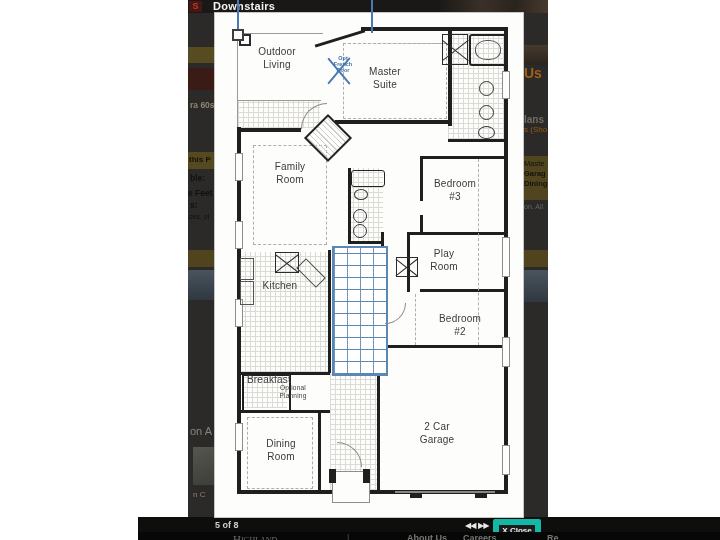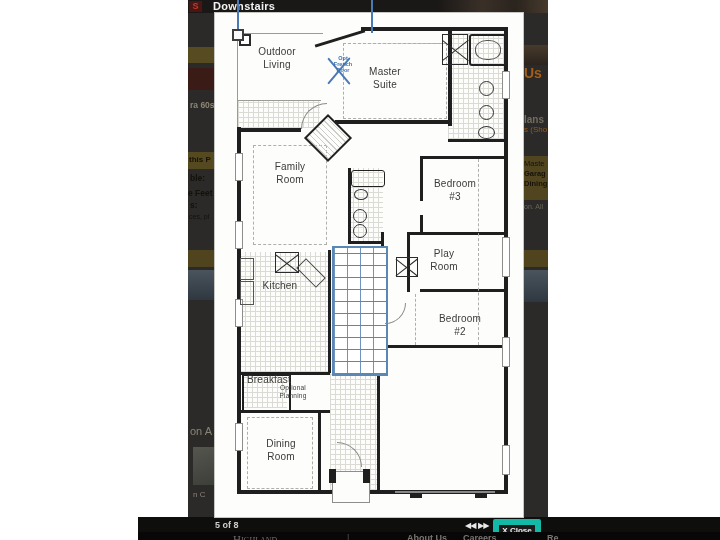--- a/index.html
+++ b/index.html
@@ -222,20 +222,22 @@
   <div class="rl" style="left:189px;top:234px;width:80px;">Play
 Room</div>
   <div class="rl" style="left:25px;top:266px;width:80px;">Kitchen</div>
   <div class="rl" style="left:205px;top:299px;width:80px;">Bedroom
 #2</div>
   <div class="rl" style="left:14px;top:324px;width:80px;margin-top:36px;">Breakfast</div>
   <div class="rl" style="left:48px;top:371px;width:60px;font-size:6.5px;line-height:8px;">Optional
 Planning</div>
   <div class="rl" style="left:26px;top:424px;width:80px;">Dining
 Room</div>
+  <div class="rl" style="left:182px;top:407px;width:80px;">2 Car
+Garage</div>
 
   <div class="annx" style="left:113px;top:42px;width:30px;">Opt
 French
 Door</div>
   <div class="bluex" style="left:110px;top:41px;width:28px;height:32px;"></div>
 </div>
 
 <div class="abs selline" style="left:237px;top:0;height:33px;"></div>
 <div class="abs selline" style="left:371px;top:0;height:33px;"></div>
 <div class="abs handle"></div>

